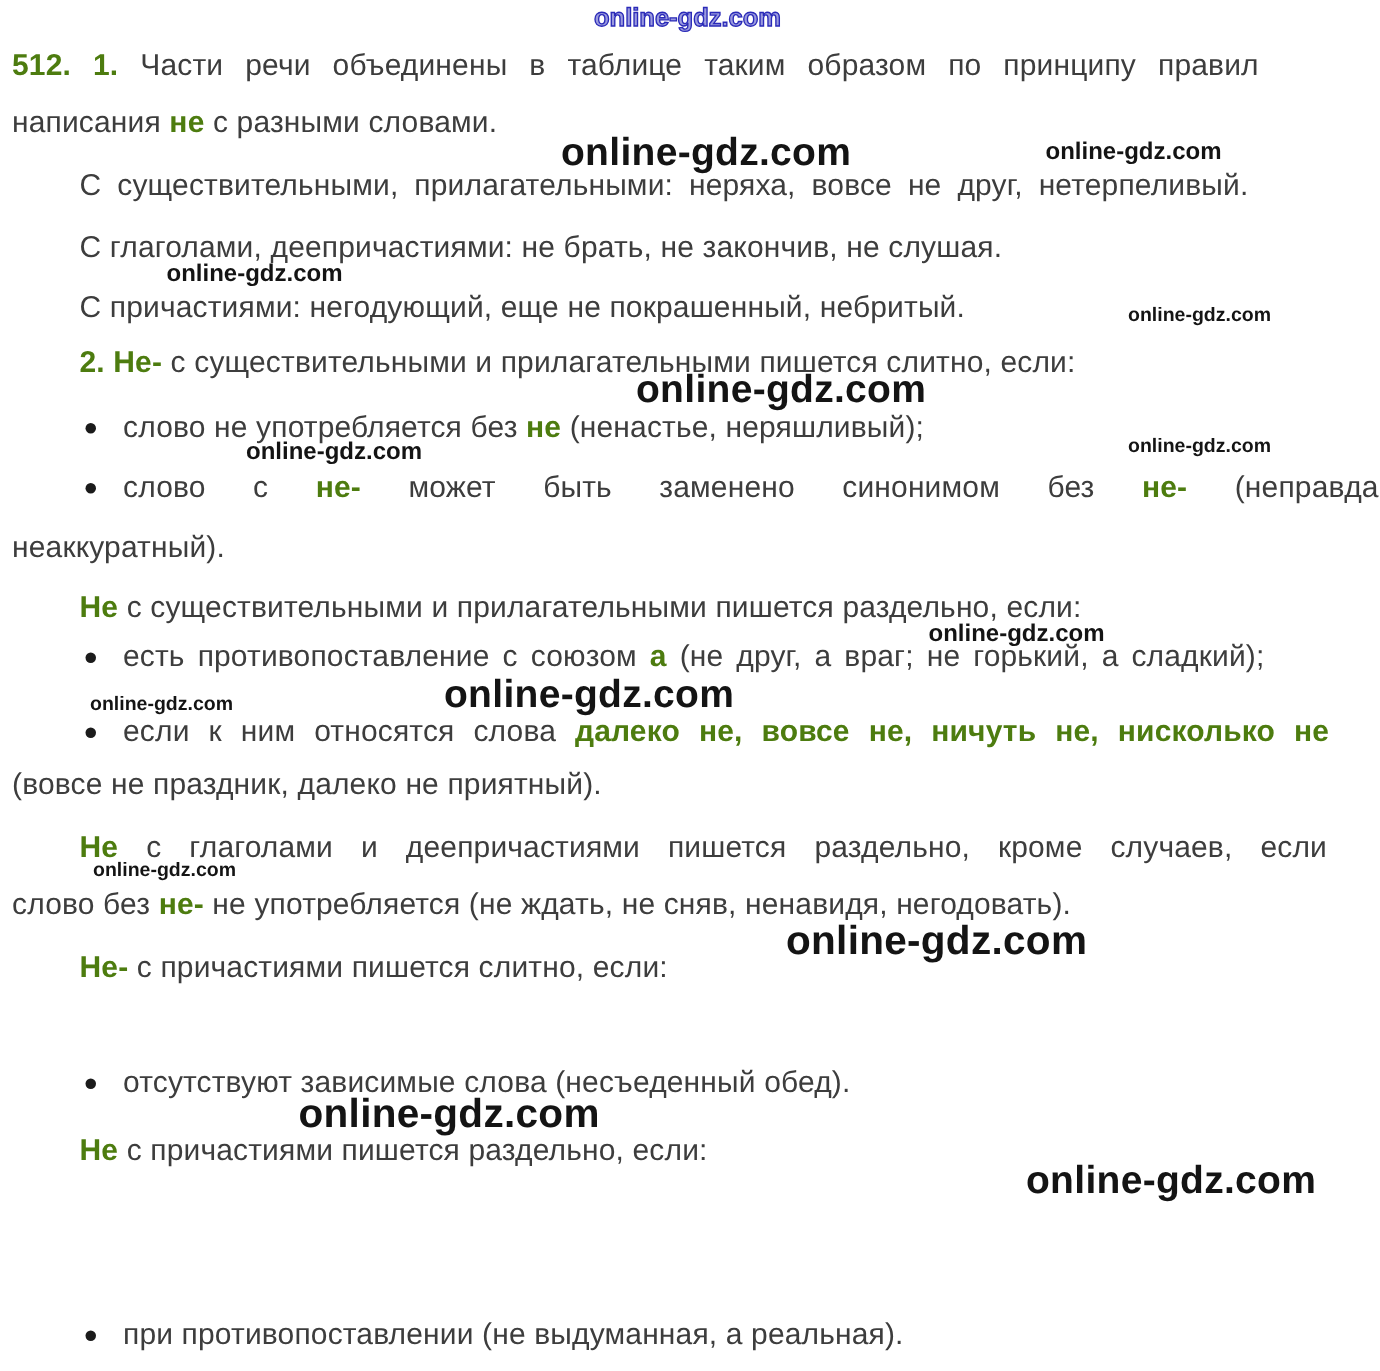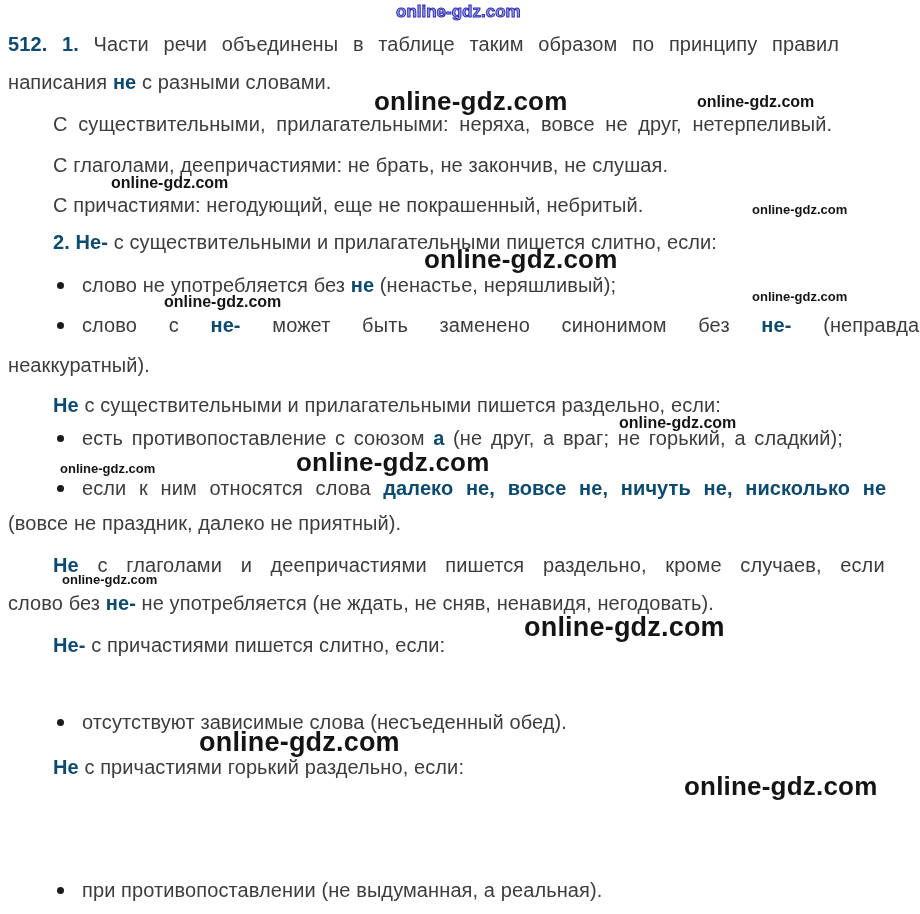--- a/index.html
+++ b/index.html
@@ -11,21 +11,21 @@
   }
   .page { position:absolute; inset:0; }
   .ln {
     position:absolute;
     white-space:nowrap;
     font-size:20px;
     line-height:22px;
     color:#3d3d3d;
     letter-spacing:0.1px;
   }
-  .ln b { font-weight:bold; color:#0c4a6e;margin-top:28px; }
+  .ln b { font-weight:bold; color:#4d7c0f;margin-top:28px; }
   .flush { left:8px; }
   .ind   { left:53px; }
   .bl    { left:82px; }
   .dot {
     position:absolute; left:-25px; top:8px;
     width:7px; height:7px; border-radius:50%;
     background:#1b1b1b; display:inline-block;
   }
   .wm {
     position:absolute; white-space:nowrap;
@@ -87,19 +87,19 @@
 
   <div class="ln ind" style="top:554px; word-spacing:13px;"><b>Не</b><span> с глаголами и деепричастиями пишется раздельно, кроме случаев, если</span></div>
 
   <div class="ln flush" style="top:592px;"><span>слово без </span><b>не-</b><span> не употребляется (не ждать, не сняв, ненавидя, негодовать).</span></div>
 
   <div class="ln ind" style="top:634px;"><b>Не-</b><span> с причастиями пишется слитно, если:</span></div>
 
 
   <div class="ln bl" style="top:711px;"><span class="dot"></span><span>отсутствуют зависимые слова (несъеденный обед).</span></div>
 
-  <div class="ln ind" style="top:756px;"><b>Не</b><span> с причастиями горький раздельно, если:</span></div>
+  <div class="ln ind" style="top:756px;"><b>Не</b><span> с причастиями пишется раздельно, если:</span></div>
 
 
 
   <div class="ln bl" style="top:879px;"><span class="dot"></span><span>при противопоставлении (не выдуманная, а реальная).</span></div>
 
 </div>
 
 </body></html>

